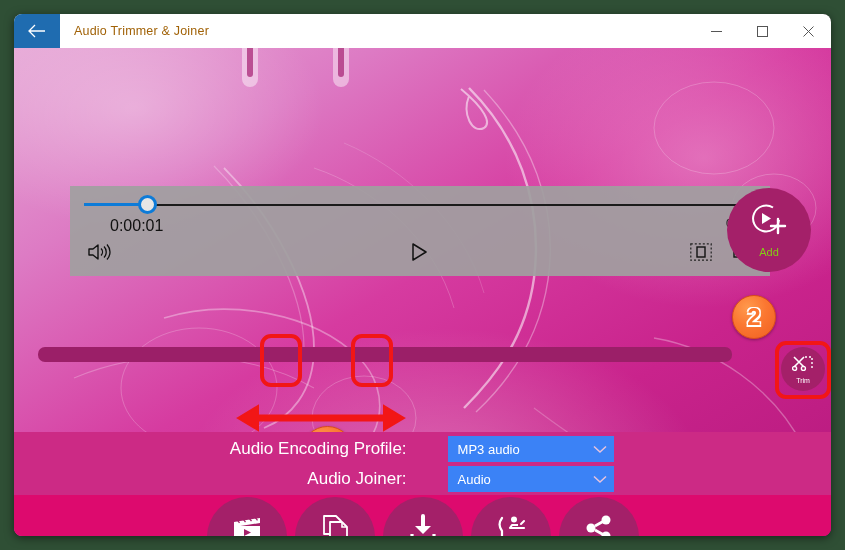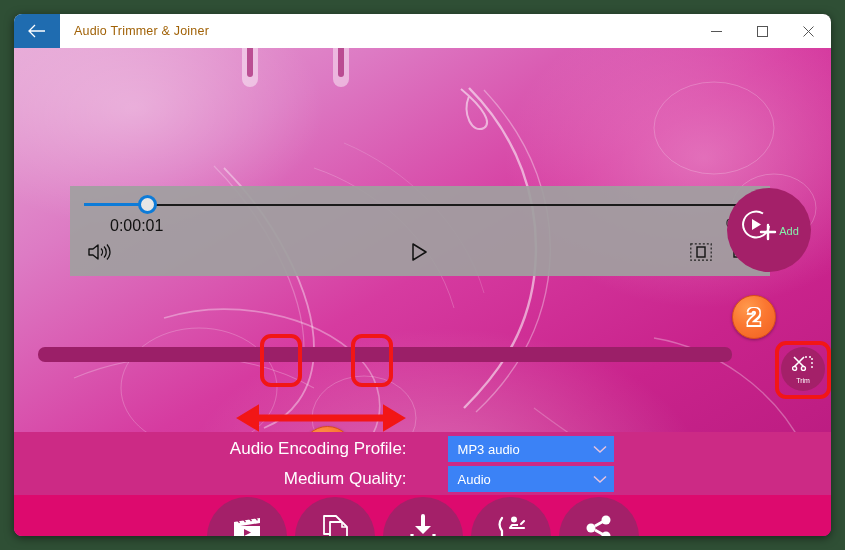--- a/index.html
+++ b/index.html
@@ -256,25 +256,25 @@
   
   #add-button {
     position: absolute;
     left: 713px;
     top: 140px;
     width: 84px;
     height: 84px;
     border-radius: 50%;
     background: #a42069;
     display: flex;
-    flex-direction: row;
+    flex-direction: column;
     align-items: center;
     justify-content: center;
     cursor: pointer;
-    color: #86efac;
+    color: #84cc16;
   }
   #add-button .lbl { font-size: 11px; margin-top: 1px; }
 
   
   #trim-button {
     position: absolute;
     left: 767px;
     top: 299px;
     width: 44px;
     height: 44px;
@@ -530,21 +530,21 @@
         <div class="dropdown">
           <span class="val">MP3 audio</span>
           <span>
             <svg width="14" height="9" viewBox="0 0 14 9">
                 <path d="M1 1.5 L7 7 L13 1.5" fill="none" stroke="#e8c3dc" stroke-width="1.5"></path>
               </svg>
           </span>
         </div>
       </div>
       <div class="setting-row" id="row-quality">
-        <div class="setting-label">Medium Quality:</div>
+        <div class="setting-label">Audio Joiner:</div>
         <div class="dropdown">
           <span class="val">Audio</span>
           <span>
             <svg width="14" height="9" viewBox="0 0 14 9">
                 <path d="M1 1.5 L7 7 L13 1.5" fill="none" stroke="#e8c3dc" stroke-width="1.5"></path>
               </svg>
           </span>
         </div>
       </div>
     </div>

